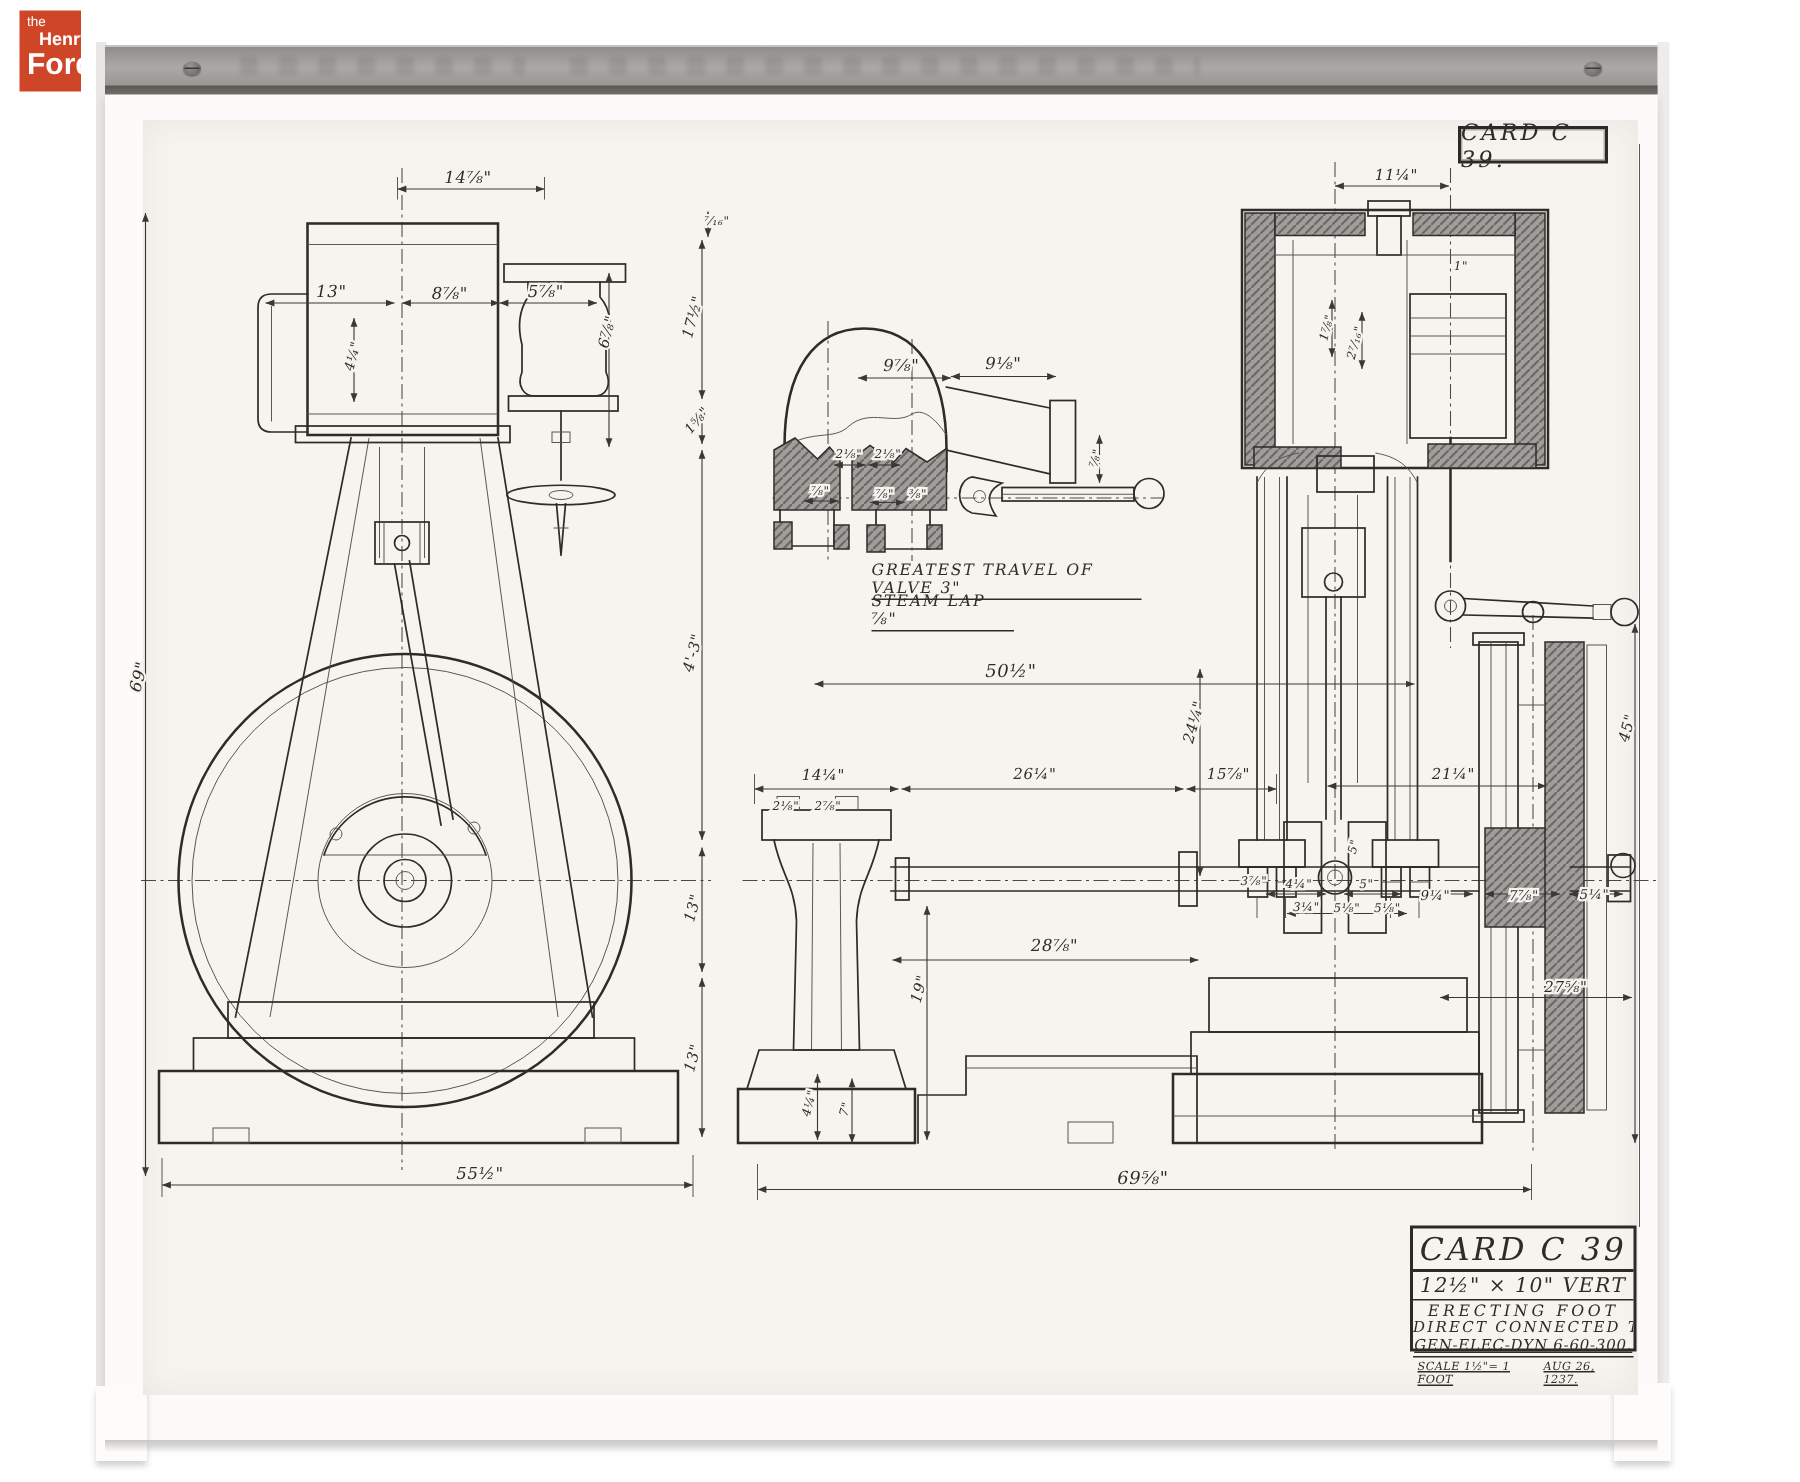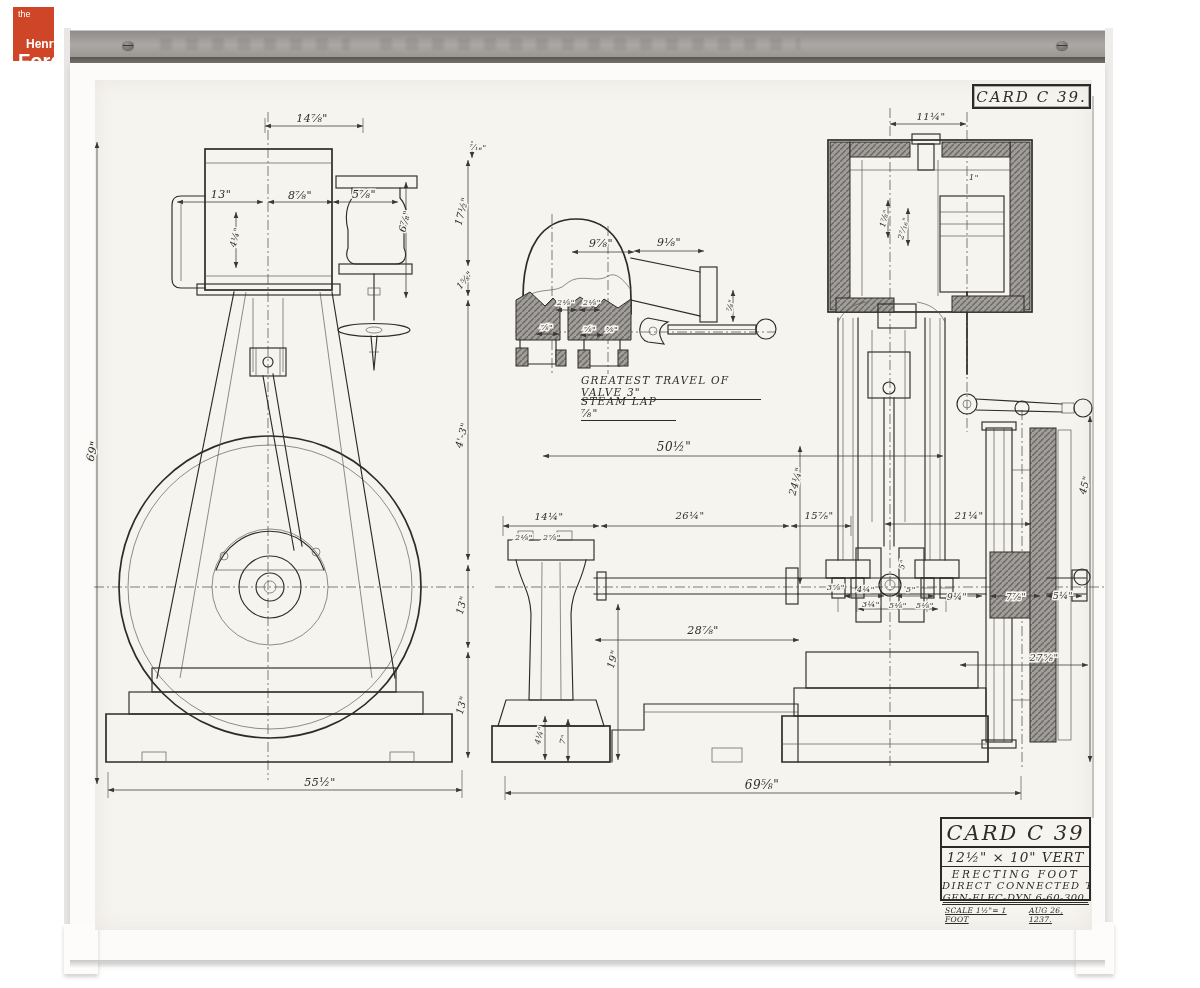--- a/index.html
+++ b/index.html
@@ -26,35 +26,35 @@
   .screw::after{content:"";position:absolute;left:1px;top:4px;width:10px;height:1px;background:#3c3a37}
   .tab{position:absolute;background:#fdfcfb;box-shadow:0 3px 4px rgba(0,0,0,.18)}
   .board-shadow-bottom{position:absolute;left:70px;top:960px;width:1035px;height:8px;
     background:linear-gradient(#c9c7c5,rgba(255,255,255,0))}
   .sheet{position:absolute;left:95px;top:80px;width:997px;height:850px;background:var(--paper);
     box-shadow:inset 0 0 22px rgba(90,80,60,.08)}
   
   .logo{position:absolute;left:13px;top:7px;width:41px;height:54px;background:var(--brand_red);
     color:#fff;font-family:"Liberation Sans",sans-serif;line-height:1;padding:3px 2px;z-index:10}
   .logo .l1{font-size:9px;padding-left:3px}
-  .logo .l2{font-size:12px;font-weight:bold;padding-left:11px;margin-top:19px}
+  .logo .l2{font-size:12px;font-weight:bold;padding-left:11px;margin-top:1px}
   .logo .l3{font-size:20px;font-weight:bold;padding-left:3px;margin-top:1px}
   
   svg.art{position:absolute;left:0;top:0;z-index:5;pointer-events:none}
   .ln{stroke:var(--ink);fill:none;stroke-width:1.15;stroke-linecap:square}
   .lnb{stroke-width:1.7}
   .thin{stroke:#55524f;fill:none;stroke-width:.65}
   .cl{stroke:#4a4846;fill:none;stroke-width:.7;stroke-dasharray:10 3 2 3}
   .dim{stroke:#3a3836;fill:none;stroke-width:.75}
   .sec{fill:url(#hatch);stroke:var(--ink);stroke-width:1}
   .dimtxt{fill:var(--ink);font-family:"DejaVu Serif",serif;font-style:italic;text-anchor:middle;
     letter-spacing:.5px;paint-order:stroke;stroke:var(--paper);stroke-width:3px}
   
   .ink{position:absolute;z-index:6;color:var(--ink);font-style:italic}
-  .stamp{left:972px;top:84px;width:119px;height:25px;border:2.2px solid #2c2a28;
+  .stamp{left:972px;top:84px;width:100px;height:25px;border:2.2px solid #2c2a28;
     box-shadow:inset 0 0 0 1px rgba(44,42,40,.35);display:flex;align-items:center;justify-content:center;
     font-size:15px;letter-spacing:2px}
   .note{border-bottom:1.4px solid var(--ink);font-size:10.5px;letter-spacing:1.2px;padding-bottom:1px}
   .note1{left:581px;top:374px;width:180px}
   .note2{left:581px;top:395px;width:95px}
   .tblock{left:940px;top:817px;width:151px;height:84px;border:2.4px solid #2c2a28;background:rgba(246,244,239,.6)}
   .tblock .r{text-align:center;overflow:hidden;white-space:nowrap}
   .tb-title{font-size:21px;height:29px;line-height:28px;border-bottom:2.2px solid #2c2a28;letter-spacing:2px}
   .tb-size{font-size:13.5px;height:19px;line-height:18px;border-bottom:1.4px solid #2c2a28;letter-spacing:1px}
   .tb-erect{font-size:10.5px;height:13px;line-height:14px;letter-spacing:2.5px}

